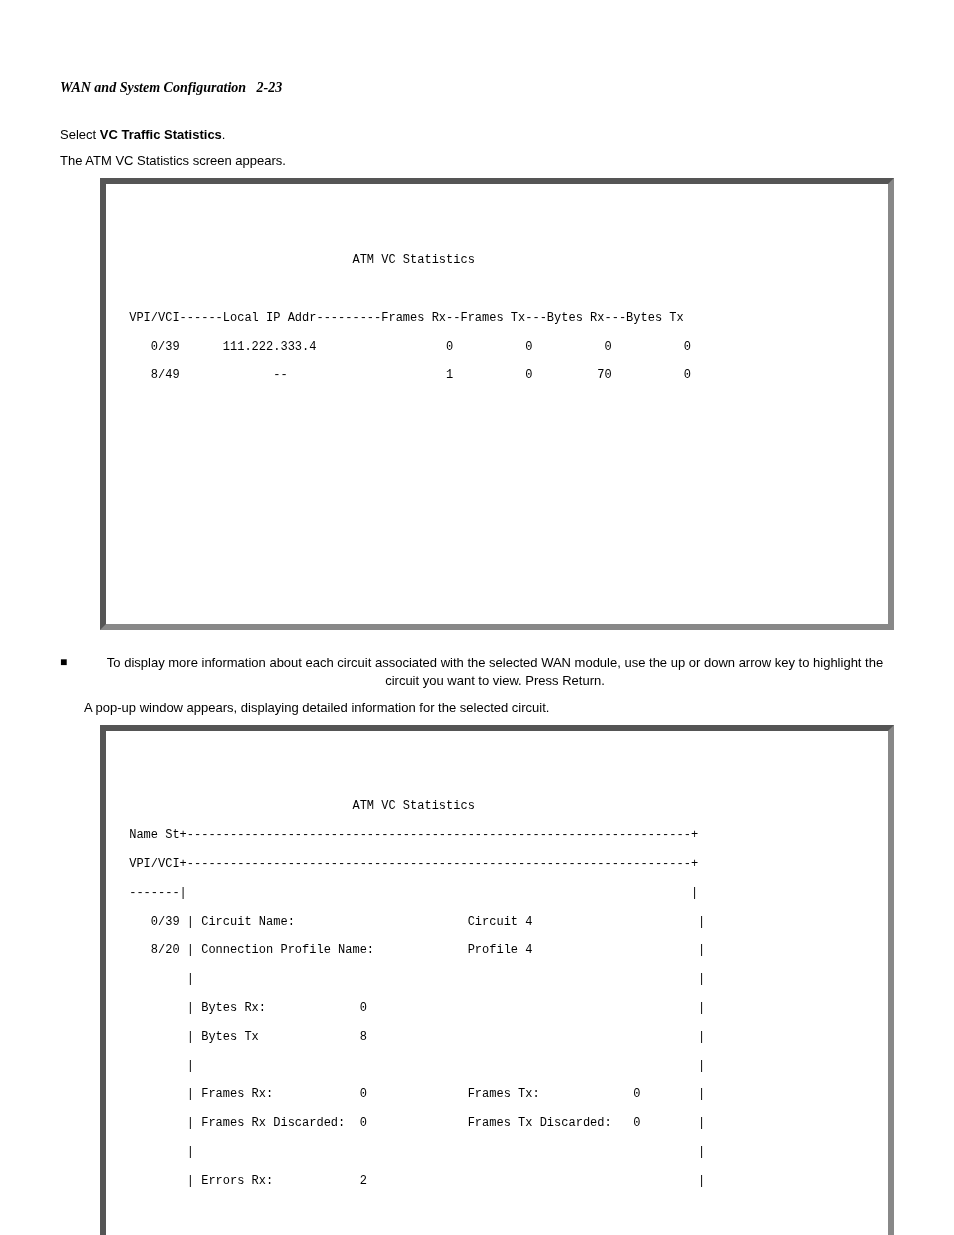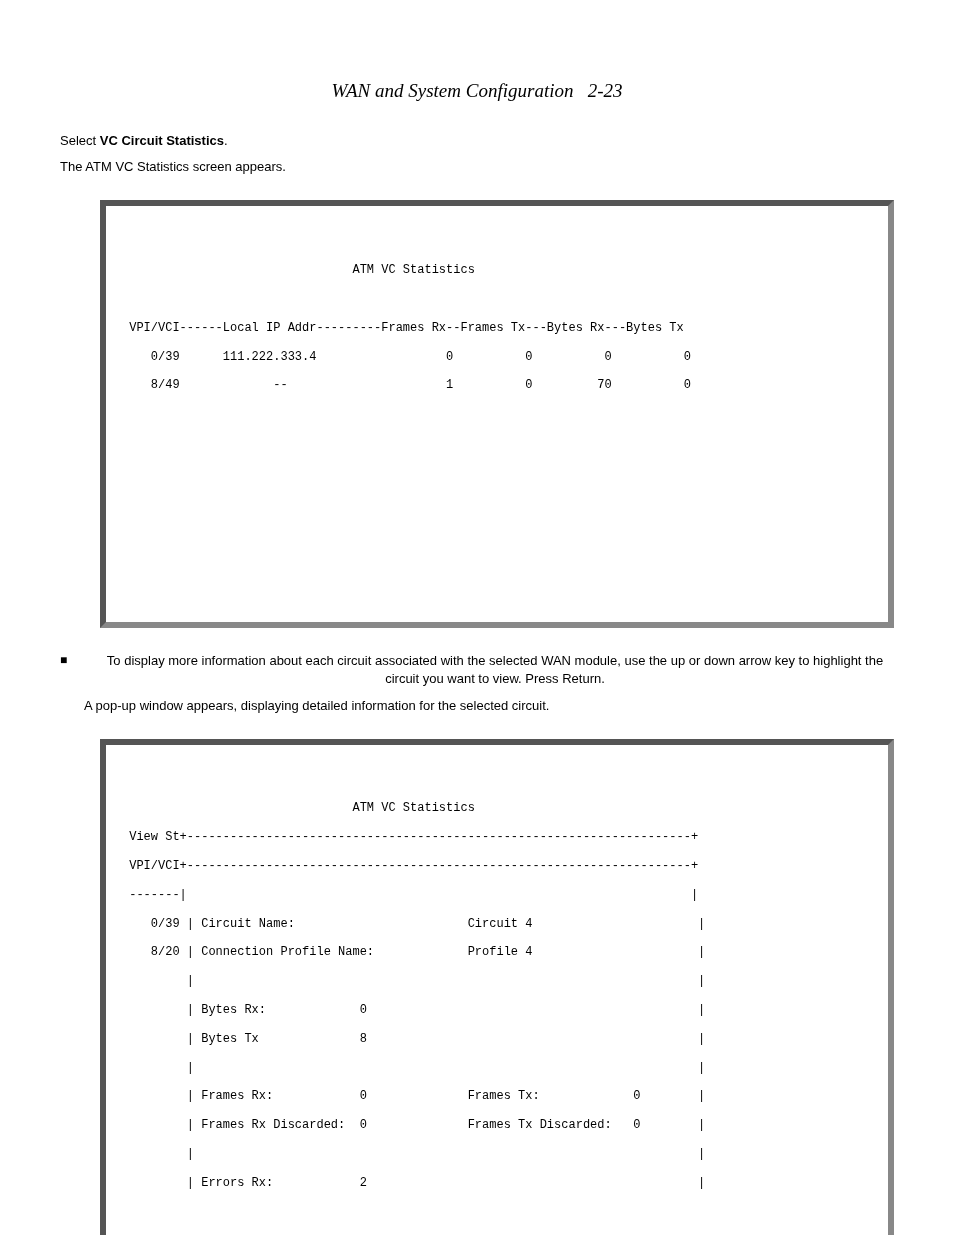--- a/index.html
+++ b/index.html
@@ -6,40 +6,40 @@
       font-family: Arial, Helvetica, sans-serif;
       font-size: 13px;
       color: #000;
       margin: 0;
       padding: 80px 60px;
       width: 954px;
       box-sizing: border-box;
       background: #fff;
     }
     .header-right {
-      text-align: center;
+      text-align: left;
       font-style: italic;
       font-family: Georgia, 'Times New Roman', serif;
-      font-weight: normal;
-      font-size: 19px;
+      font-weight: bold;
+      font-size: 14px;
       margin-bottom: 30px;
     }
     .body-text {
       margin: 8px 0;
       line-height: 1.4;
     }
     .bold {
       font-weight: bold;
     }
     .terminal-box {
       border: 6px solid #555;
       border-right-color: #888;
       border-bottom-color: #888;
-      padding: 28px 16px;
-      margin: 24px 0 24px 40px;
+      padding: 40px 16px;
+      margin: 8px 0 24px 40px;
       font-family: "Courier New", Courier, monospace;
       font-size: 12px;
       line-height: 1.2;
       white-space: pre;
       overflow: hidden;
     }
     .bullet-row {
       display: flex;
       margin: 16px 0 8px 0;
     }
@@ -59,21 +59,21 @@
     }
   </style>
 </head>
 <body>
 
 <div class="header-right">
   <span>WAN and System Configuration</span>&nbsp;&nbsp;&nbsp;<span>2-23</span>
 </div>
 
 <p class="body-text">
-  <span>Select </span><span class="bold">VC Circuit Statistics</span><span>.</span>
+  <span>Select </span><span class="bold">VC Traffic Statistics</span><span>.</span>
 </p>
 
 <p class="body-text">The ATM VC Statistics screen appears.</p>
 
 <div class="terminal-box">
 <div></div>
 <div>                                ATM VC Statistics</div>
 <div></div>
 <div></div>
 <div> VPI/VCI------Local IP Addr---------Frames Rx--Frames Tx---Bytes Rx---Bytes Tx</div>
@@ -96,21 +96,21 @@
 
 <div class="bullet-row">
   <div class="bullet-mark">■</div>
   <div class="bullet-text">To display more information about each circuit associated with the selected WAN module, use the up or down arrow key to highlight the circuit you want to view. Press Return.</div>
 </div>
 <p class="body-text indented">A pop-up window appears, displaying detailed information for the selected circuit.</p>
 
 <div class="terminal-box">
 <div></div>
 <div>                                ATM VC Statistics</div>
-<div> View St+----------------------------------------------------------------------+</div>
+<div> Name St+----------------------------------------------------------------------+</div>
 <div> VPI/VCI+----------------------------------------------------------------------+</div>
 <div> -------|                                                                      |</div>
 <div>    0/39 | Circuit Name:                        Circuit 4                       |</div>
 <div>    8/20 | Connection Profile Name:             Profile 4                       |</div>
 <div>         |                                                                      |</div>
 <div>         | Bytes Rx:             0                                              |</div>
 <div>         | Bytes Tx              8                                              |</div>
 <div>         |                                                                      |</div>
 <div>         | Frames Rx:            0              Frames Tx:             0        |</div>
 <div>         | Frames Rx Discarded:  0              Frames Tx Discarded:   0        |</div>

